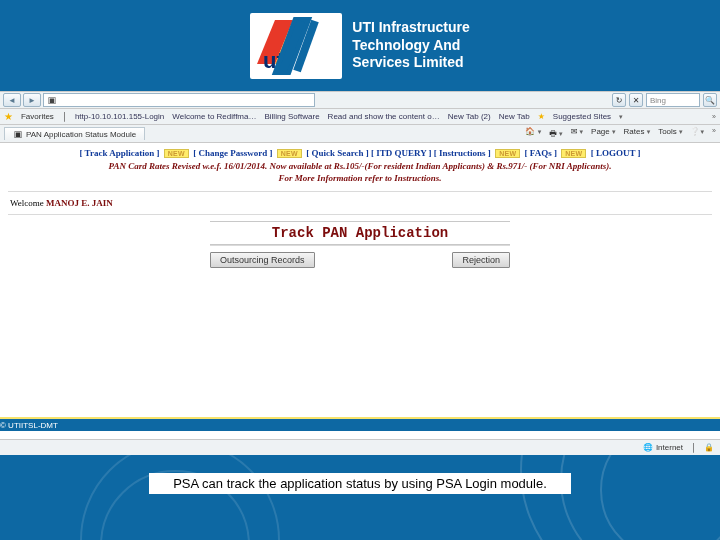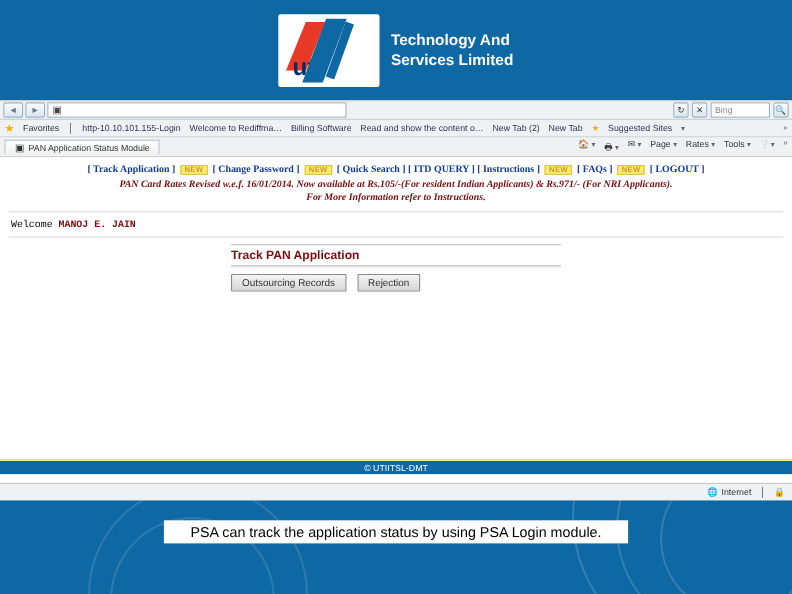--- a/index.html
+++ b/index.html
@@ -38,29 +38,29 @@
 
   
   .page{background:#fff;height:312px;position:relative;overflow:hidden}
   .nav-links{text-align:center;padding:5px 6px 2px;font-size:9px;color:#103a9a;font-family:'Times New Roman',serif}
   .nav-links a{color:#103a9a;font-weight:bold}
   .new-badge{display:inline-block;background:#ffec6a;color:#c93;font-size:7px;font-weight:bold;padding:0 3px;border:1px solid #d8c24a;margin:0 2px;font-family:Arial;letter-spacing:0.3px}
 
   .notice{text-align:center;font-family:'Times New Roman',serif;font-style:italic;font-weight:bold;color:#7c0c0c;font-size:9px;line-height:1.35;padding:0 30px 4px}
   .divider{height:1px;background:#dadada;margin:3px 8px}
 
-  .welcome{font-size:9px;padding:3px 10px;font-family:Liberation Mono, monospace}
+  .welcome{font-size:9px;padding:3px 10px;font-family:Liberation Serif, serif}
   .welcome .nm{font-weight:bold;color:#7c0c0c}
 
   .track-wrap{margin:6px auto 0;width:300px}
-  .track-title{font-family:Liberation Sans, sans-serif;font-weight:bold;color:#7c0c0c;font-size:11px;border-top:1px solid #c8c8c8;border-bottom:1px solid #c8c8c8;padding:3px 0}
-  .btn-row{display:flex;justify-content:flex-start;gap:10px;margin-top:6px}
+  .track-title{font-family:Liberation Mono, monospace;font-weight:bold;color:#7c0c0c;font-size:14px;text-align:center;border-top:1px solid #c8c8c8;border-bottom:1px solid #c8c8c8;padding:3px 0}
+  .btn-row{display:flex;justify-content:space-between;gap:10px;margin-top:6px}
   .form-btn{font-size:9px;padding:2px 9px;background:linear-gradient(#f5f5f5,#d6d6d6);border:1px solid #888;border-radius:1px;color:#333;font-family:Arial}
 
-  .footer-line{position:absolute;bottom:24px;left:0;right:0;height:12px;background:#0d68a3;display:flex;justify-content:center;align-items:center;color:#fff;font-size:8px}
+  .footer-line{position:absolute;bottom:24px;left:0;right:0;height:12px;background:#0d68a3;display:flex;align-items:center;color:#fff;font-size:8px}
   .footer-line::before{content:"";display:block;position:absolute;top:-2px;left:0;right:0;height:2px;background:#f7e36b}
 
   .status-bar{position:absolute;bottom:0;left:0;right:0;height:16px;background:#eef2f4;border-top:1px solid #c9c9c9;display:flex;align-items:center;font-size:8px;color:#333;padding:0 6px;gap:8px}
   .status-bar .sp{flex:1}
   .status-ic{display:inline-flex;align-items:center;gap:3px}
 
   
   .caption{height:85px;background:#0d68a3;display:flex;align-items:flex-start;justify-content:center;padding-top:18px;position:relative;overflow:hidden}
   .caption-text{background:#fff;color:#000;font-size:13px;padding:3px 24px;border:0;font-family:Arial}
 
@@ -81,20 +81,21 @@
         <rect x="0" y="0" width="86" height="60" fill="#fff"></rect>
         <polygon points="4,48 22,4 40,4 22,48" fill="#e73828"></polygon>
         <polygon points="22,48 40,4 50,4 32,48" fill="#f39a1f"></polygon>
         <text x="10" y="52" font-family="Arial" font-weight="bold" font-size="22" fill="#052e6f">uti</text>
         <polygon points="44,6 52,6 34,54 26,54" fill="none" stroke="#0d68a3" stroke-width="10"></polygon>
         <line x1="48" y1="5" x2="30" y2="55" stroke="#0d68a3" stroke-width="8"></line>
         <line x1="62" y1="5" x2="44" y2="55" stroke="#0d68a3" stroke-width="8"></line>
       </svg>
     </div>
     <div class="company">
+      <div>UTI Infrastructure</div>
       <div>Technology And</div>
       <div>Services Limited</div>
     </div>
   </div>
 </div>
 
 <div class="browser">
 
   <div class="addr-row">
     <div class="nav-btn">◄</div>

